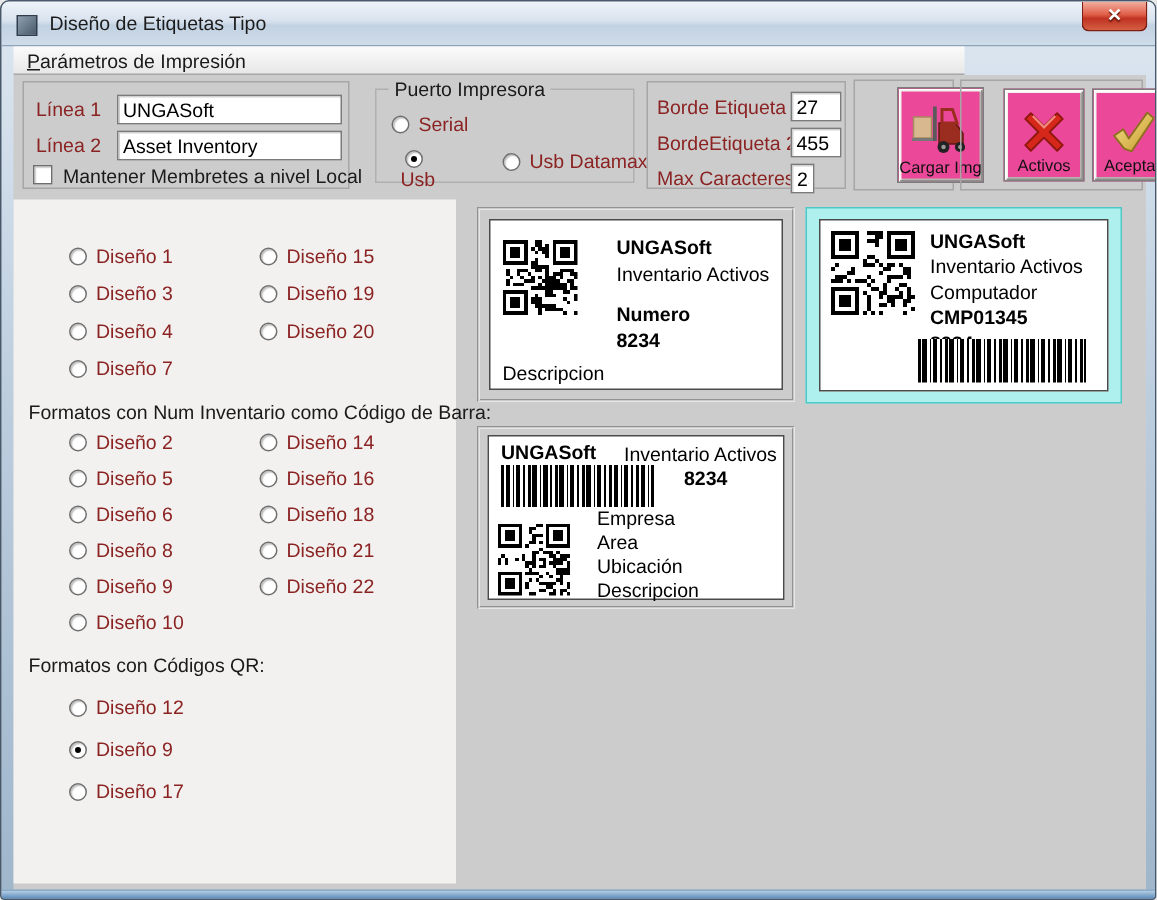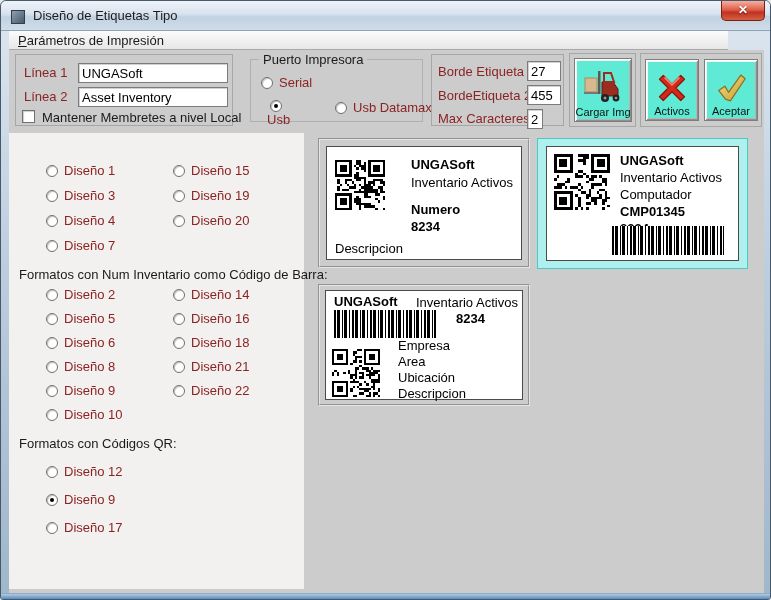--- a/index.html
+++ b/index.html
@@ -13,21 +13,21 @@
        border-bottom:1px solid #8fa3b7;border-radius:5px 5px 0 0;}
   .win-icon{position:absolute;left:10px;top:9px;width:14px;height:14px;
        background:linear-gradient(135deg,#8ea0b0,#49596a);border:1px solid #2f3d4c;}
   .win-title{position:absolute;left:32px;top:7px;font-size:13px;color:#1c1c1c;}
   .close-btn{position:absolute;right:7px;top:0;width:44px;height:20px;
        background:linear-gradient(180deg,#f3b0a2 0%,#e0604a 45%,#c03322 60%,#d45f43 100%);
        border:1px solid #7c1f12;border-top:none;border-radius:0 0 5px 5px;
        color:#fff;font-size:12px;font-weight:bold;text-align:center;line-height:19px;
        text-shadow:0 1px 1px #5e1109;cursor:default;}
   
-  .menubar{position:absolute;left:8px;top:30px;width:719px;height:19px;
+  .menubar{position:absolute;left:8px;top:30px;width:634px;height:19px;
        background:linear-gradient(180deg,#fbfbfb,#e7e7e7);border-bottom:1px solid #a9a9a9;}
   .menu-item{position:absolute;left:5px;top:2px;font-size:13px;color:#1a1a1a;padding:0 4px;}
   .menu-item::first-letter{text-decoration:underline;}
   
   .client{position:absolute;left:8px;top:49px;width:755px;height:543px;background:#cccccc;}
   .bottom-frame{position:absolute;left:0;top:592px;width:771px;height:8px;
        background:linear-gradient(180deg,#b3cbe2 0%,#6f9ac4 55%,#3f6da0 100%);border-top:1px solid #8cacc9;}
   .panel{position:absolute;border:1px solid #a6a6a6;}
   .lbl{color:#8b2323;font-size:13px;position:absolute;white-space:nowrap;}
   .hdr{color:#1a1a1a;font-size:13px;position:absolute;white-space:nowrap;}
@@ -41,24 +41,24 @@
   .radio.on::after{content:"";position:absolute;left:3px;top:3px;width:4px;height:4px;
        border-radius:50%;background:#000;}
   .rlabel{font-size:13px;color:#8b2323;margin-left:6px;white-space:nowrap;}
   .checkbox{position:absolute;width:13px;height:13px;background:#fff;border:1px solid #6f6f6f;
        box-shadow:inset 1px 1px 1px rgba(0,0,0,.2);}
   
   .groupbox{position:absolute;border:1px solid #b0b0b0;}
   .gb-legend{position:absolute;top:-8px;left:8px;background:#cccccc;padding:0 4px;
        font-size:13px;color:#1a1a1a;white-space:nowrap;}
   
-  .btn3d{position:absolute;background:#5eead4;border:1px solid #7d7d7d;
+  .btn3d{position:absolute;background:#ec4899;border:1px solid #7d7d7d;
        box-shadow:inset 1px 1px 0 #ffffff,inset -1px -1px 0 #8f8f8f,inset 2px 2px 0 #f3f2ef,inset -2px -2px 0 #b8b5ae;
        display:flex;flex-direction:column;align-items:center;justify-content:flex-end;
-       font-size:11px;color:#111;padding-bottom:3px;cursor:default;}
+       font-size:11px;color:#111;padding-bottom:3px;cursor:default;margin-left:24px;}
   .btn3d svg{margin-bottom:2px;}
   
   .left-panel{position:absolute;left:0px;top:83px;width:295px;height:456px;background:#f2f1ef;}
   
   .etched{position:absolute;border:2px groove #e6e6e6;}
   .card{position:absolute;background:#fff;border:1px solid #4a4a4a;}
   .cyanblock{position:absolute;background:#aef0ee;border:1px solid #4ec8c6;}
   .qr{position:absolute;}
   .barcode{position:absolute;background:repeating-linear-gradient(90deg,
        #000 0 2px,#fff 2px 3px,#000 3px 6px,#fff 6px 8px,#000 8px 9px,

